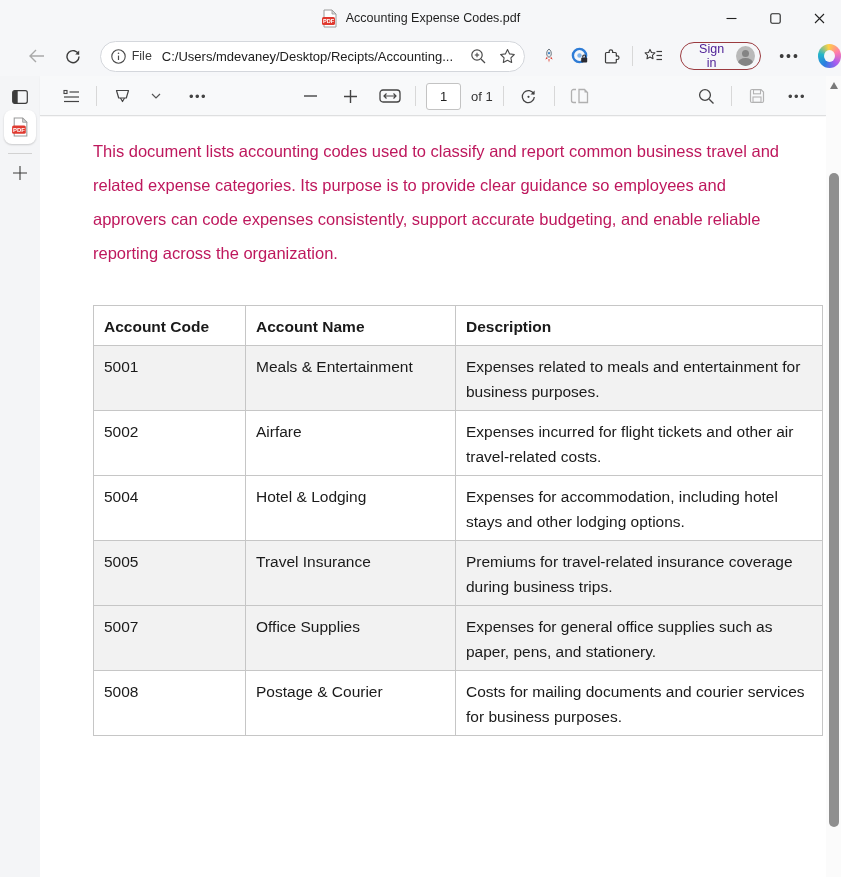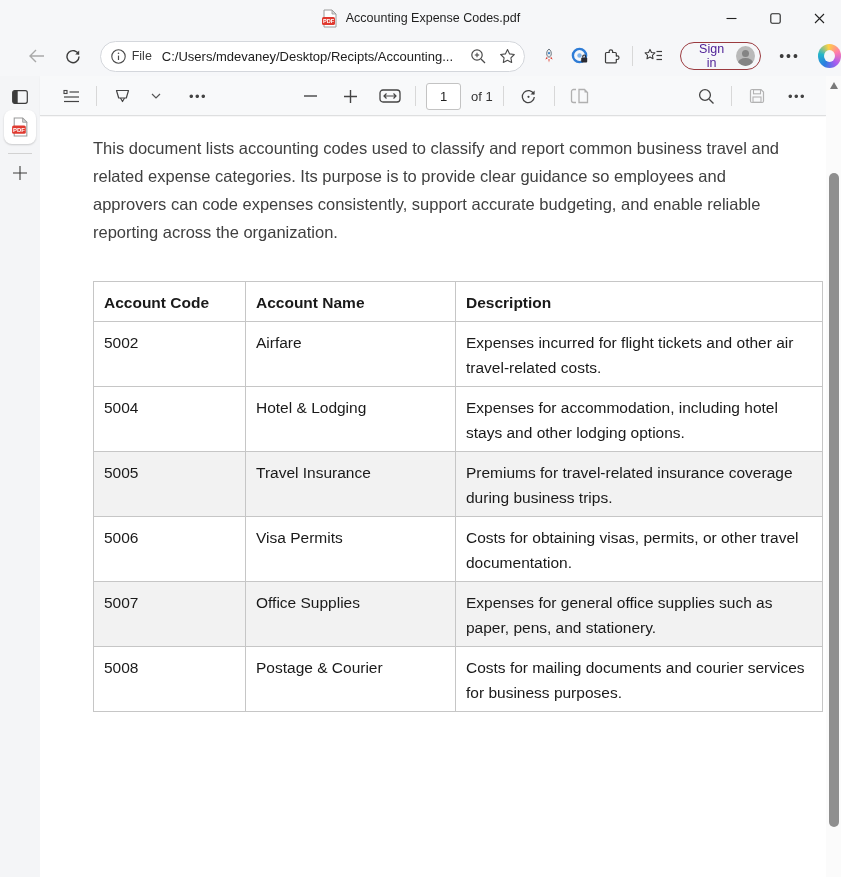--- a/index.html
+++ b/index.html
@@ -50,21 +50,21 @@
   .glyph-dots { font-size:13px; color:#444; letter-spacing:1.5px; }
 
   
   .scrollbar { position:absolute; top:76px; right:0; width:15px; height:801px; background:#FBFBFB; }
   .sc-up { position:absolute; top:6px; left:3.5px; width:0; height:0; border-left:4.5px solid transparent; border-right:4.5px solid transparent; border-bottom:7px solid #7a7a7a; }
   .sc-thumb { position:absolute; top:97px; left:2.5px; width:10px; height:654px; background:#8F8F8F; border-radius:5px; }
 
   
   .docarea { position:absolute; top:117px; left:40px; width:786px; height:760px; background:#fff; overflow:hidden; }
   .doc-heading { margin:37px 0 0 53px; font-size:27px; font-weight:600; color:#1F6CA5; letter-spacing:.2px; }
-  .doc-intro { margin:17px 53px 0 53px; width:700px; font-size:16.5px; line-height:28px; color:#404040; }
+  .doc-intro { margin:17px 53px 0 53px; width:700px; font-size:16.5px; line-height:34px; color:#be185d; }
   .doc-table { margin:35px 0 0 53px; width:730px; border-collapse:collapse; table-layout:fixed; }
   .doc-table th, .doc-table td { border:1px solid #C6C6C6; vertical-align:top; padding:8px 10px 6px 10px; font-size:15.5px; color:#1a1a1a; line-height:25px; text-align:left; }
   .doc-table th { font-weight:700; height:38px; background:#fff; }
   .doc-table td { height:62px; }
   .col-code { width:152px; }
   .col-name { width:210px; }
   tr.alt td { background:#F2F2F2; }
   icon, .ic { display:inline-flex; }
   svg { display:block; }
 </style>
@@ -305,40 +305,40 @@
 
     <table class="doc-table">
       <thead>
         <tr>
           <th class="col-code">Account Code</th>
           <th class="col-name">Account Name</th>
           <th>Description</th>
         </tr>
       </thead>
       <tbody>
+        <tr class="alt">
+          <td>5001</td>
+          <td>Meals &amp; Entertainment</td>
+          <td>Expenses related to meals and entertainment for business purposes.</td>
+        </tr>
         <tr>
           <td>5002</td>
           <td>Airfare</td>
           <td>Expenses incurred for flight tickets and other air travel-related costs.</td>
         </tr>
         <tr>
           <td>5004</td>
           <td>Hotel &amp; Lodging</td>
           <td>Expenses for accommodation, including hotel stays and other lodging options.</td>
         </tr>
         <tr class="alt">
           <td>5005</td>
           <td>Travel Insurance</td>
           <td>Premiums for travel-related insurance coverage during business trips.</td>
         </tr>
-        <tr>
-          <td>5006</td>
-          <td>Visa Permits</td>
-          <td>Costs for obtaining visas, permits, or other travel documentation.</td>
-        </tr>
         <tr class="alt">
           <td>5007</td>
           <td>Office Supplies</td>
           <td>Expenses for general office supplies such as paper, pens, and stationery.</td>
         </tr>
         <tr>
           <td>5008</td>
           <td>Postage &amp; Courier</td>
           <td>Costs for mailing documents and courier services for business purposes.</td>
         </tr>

